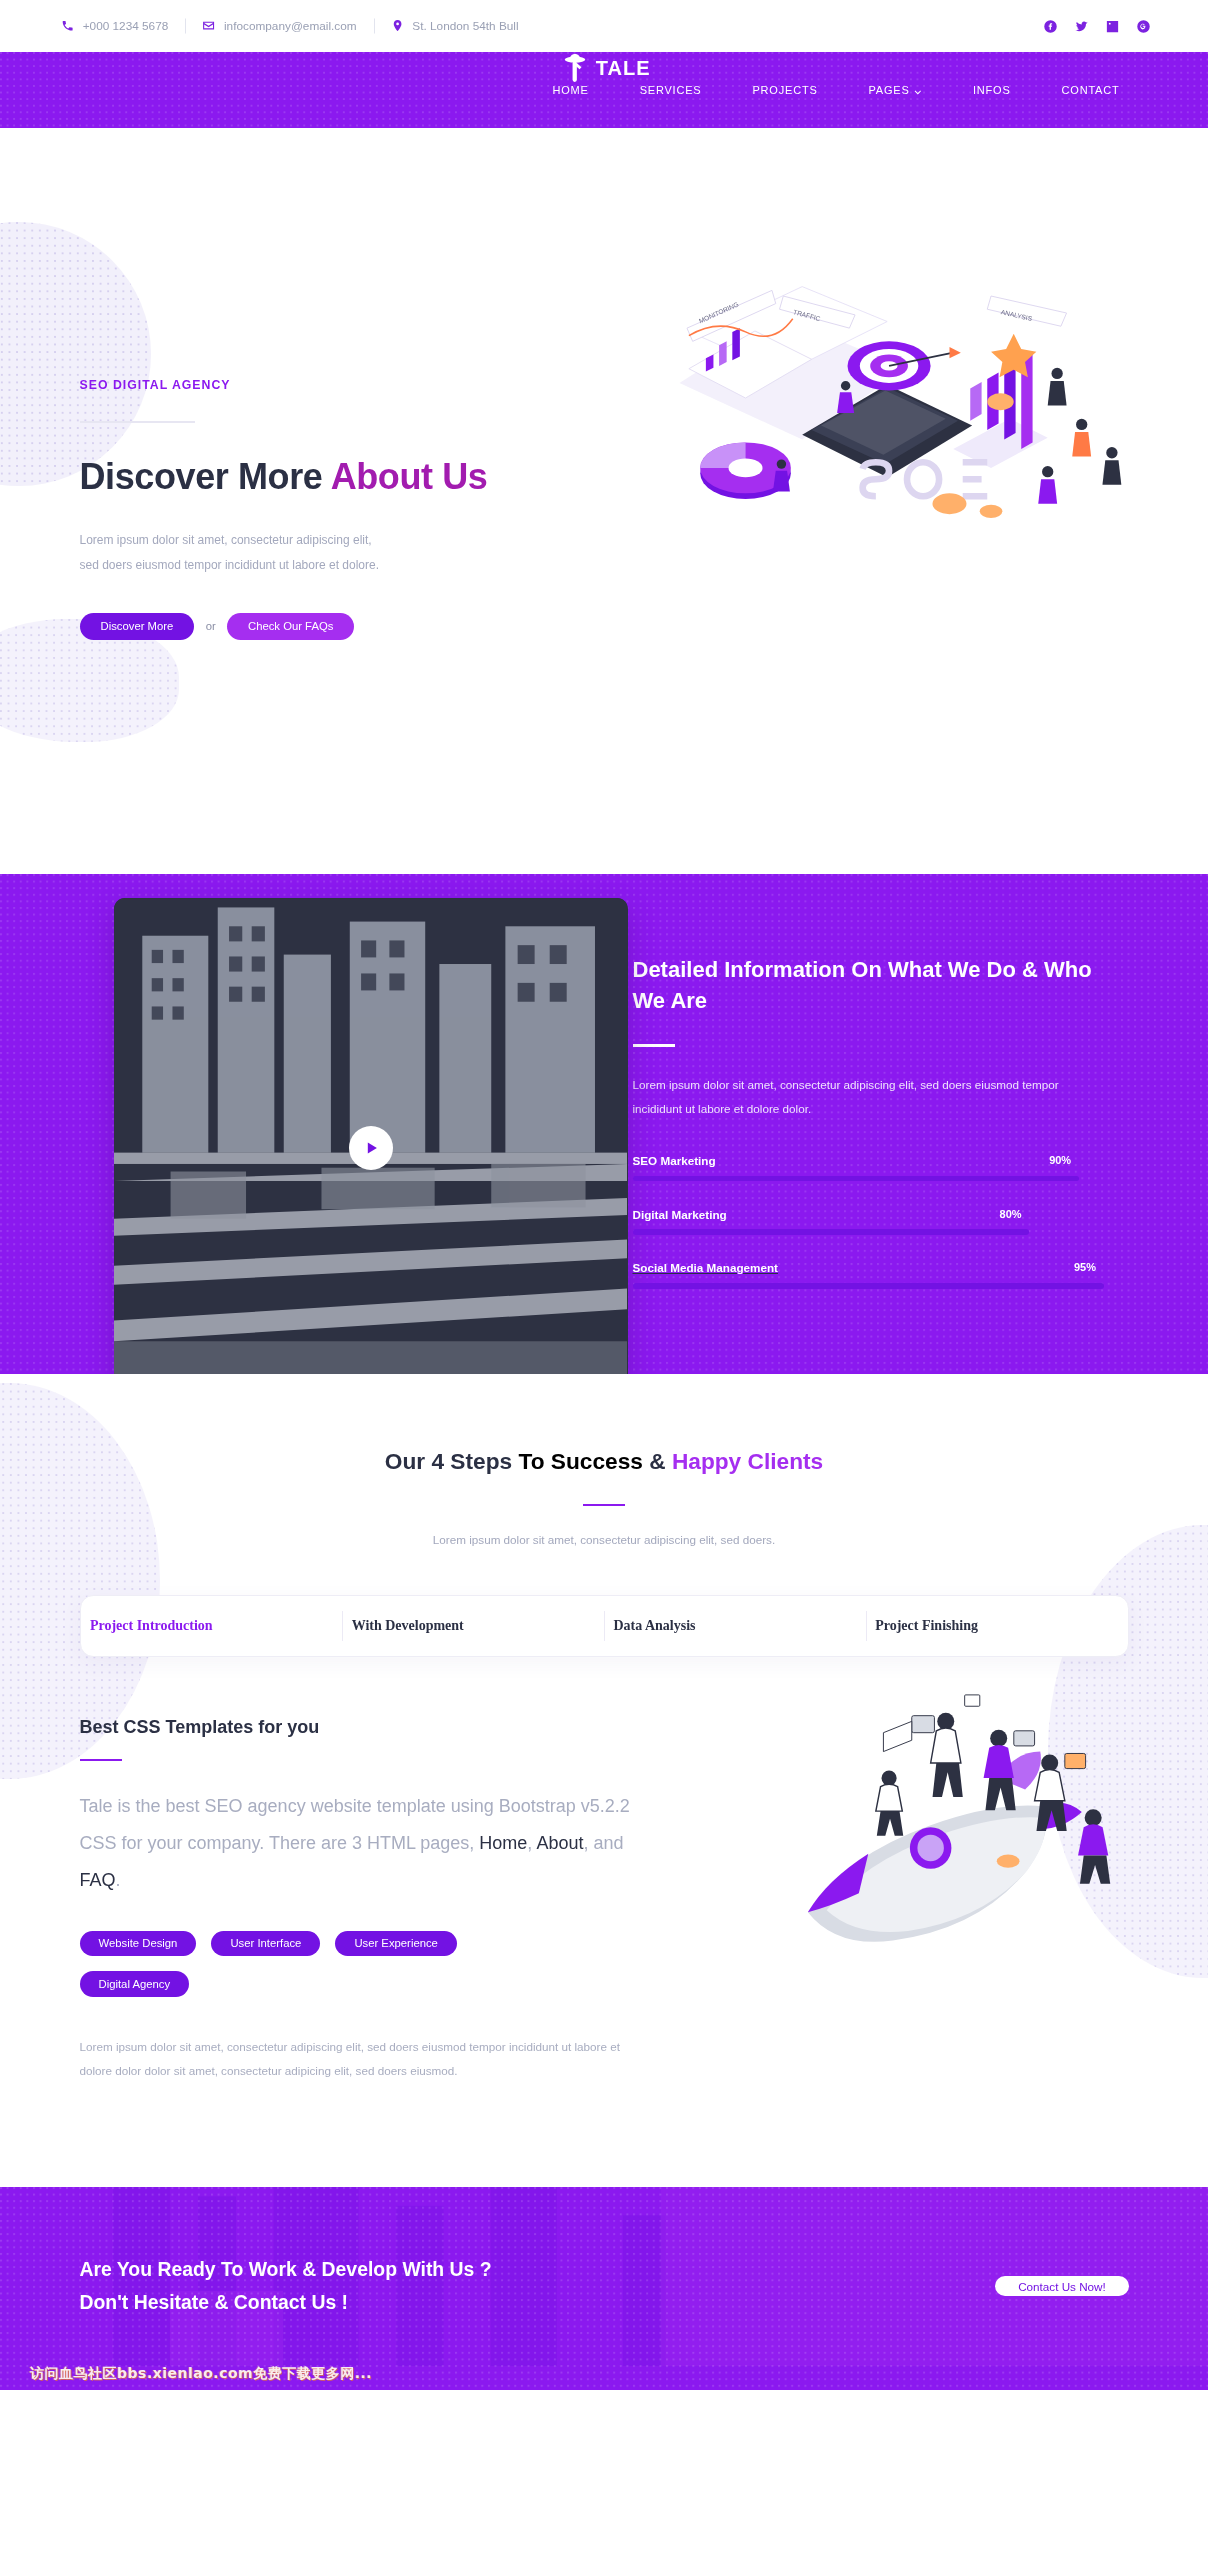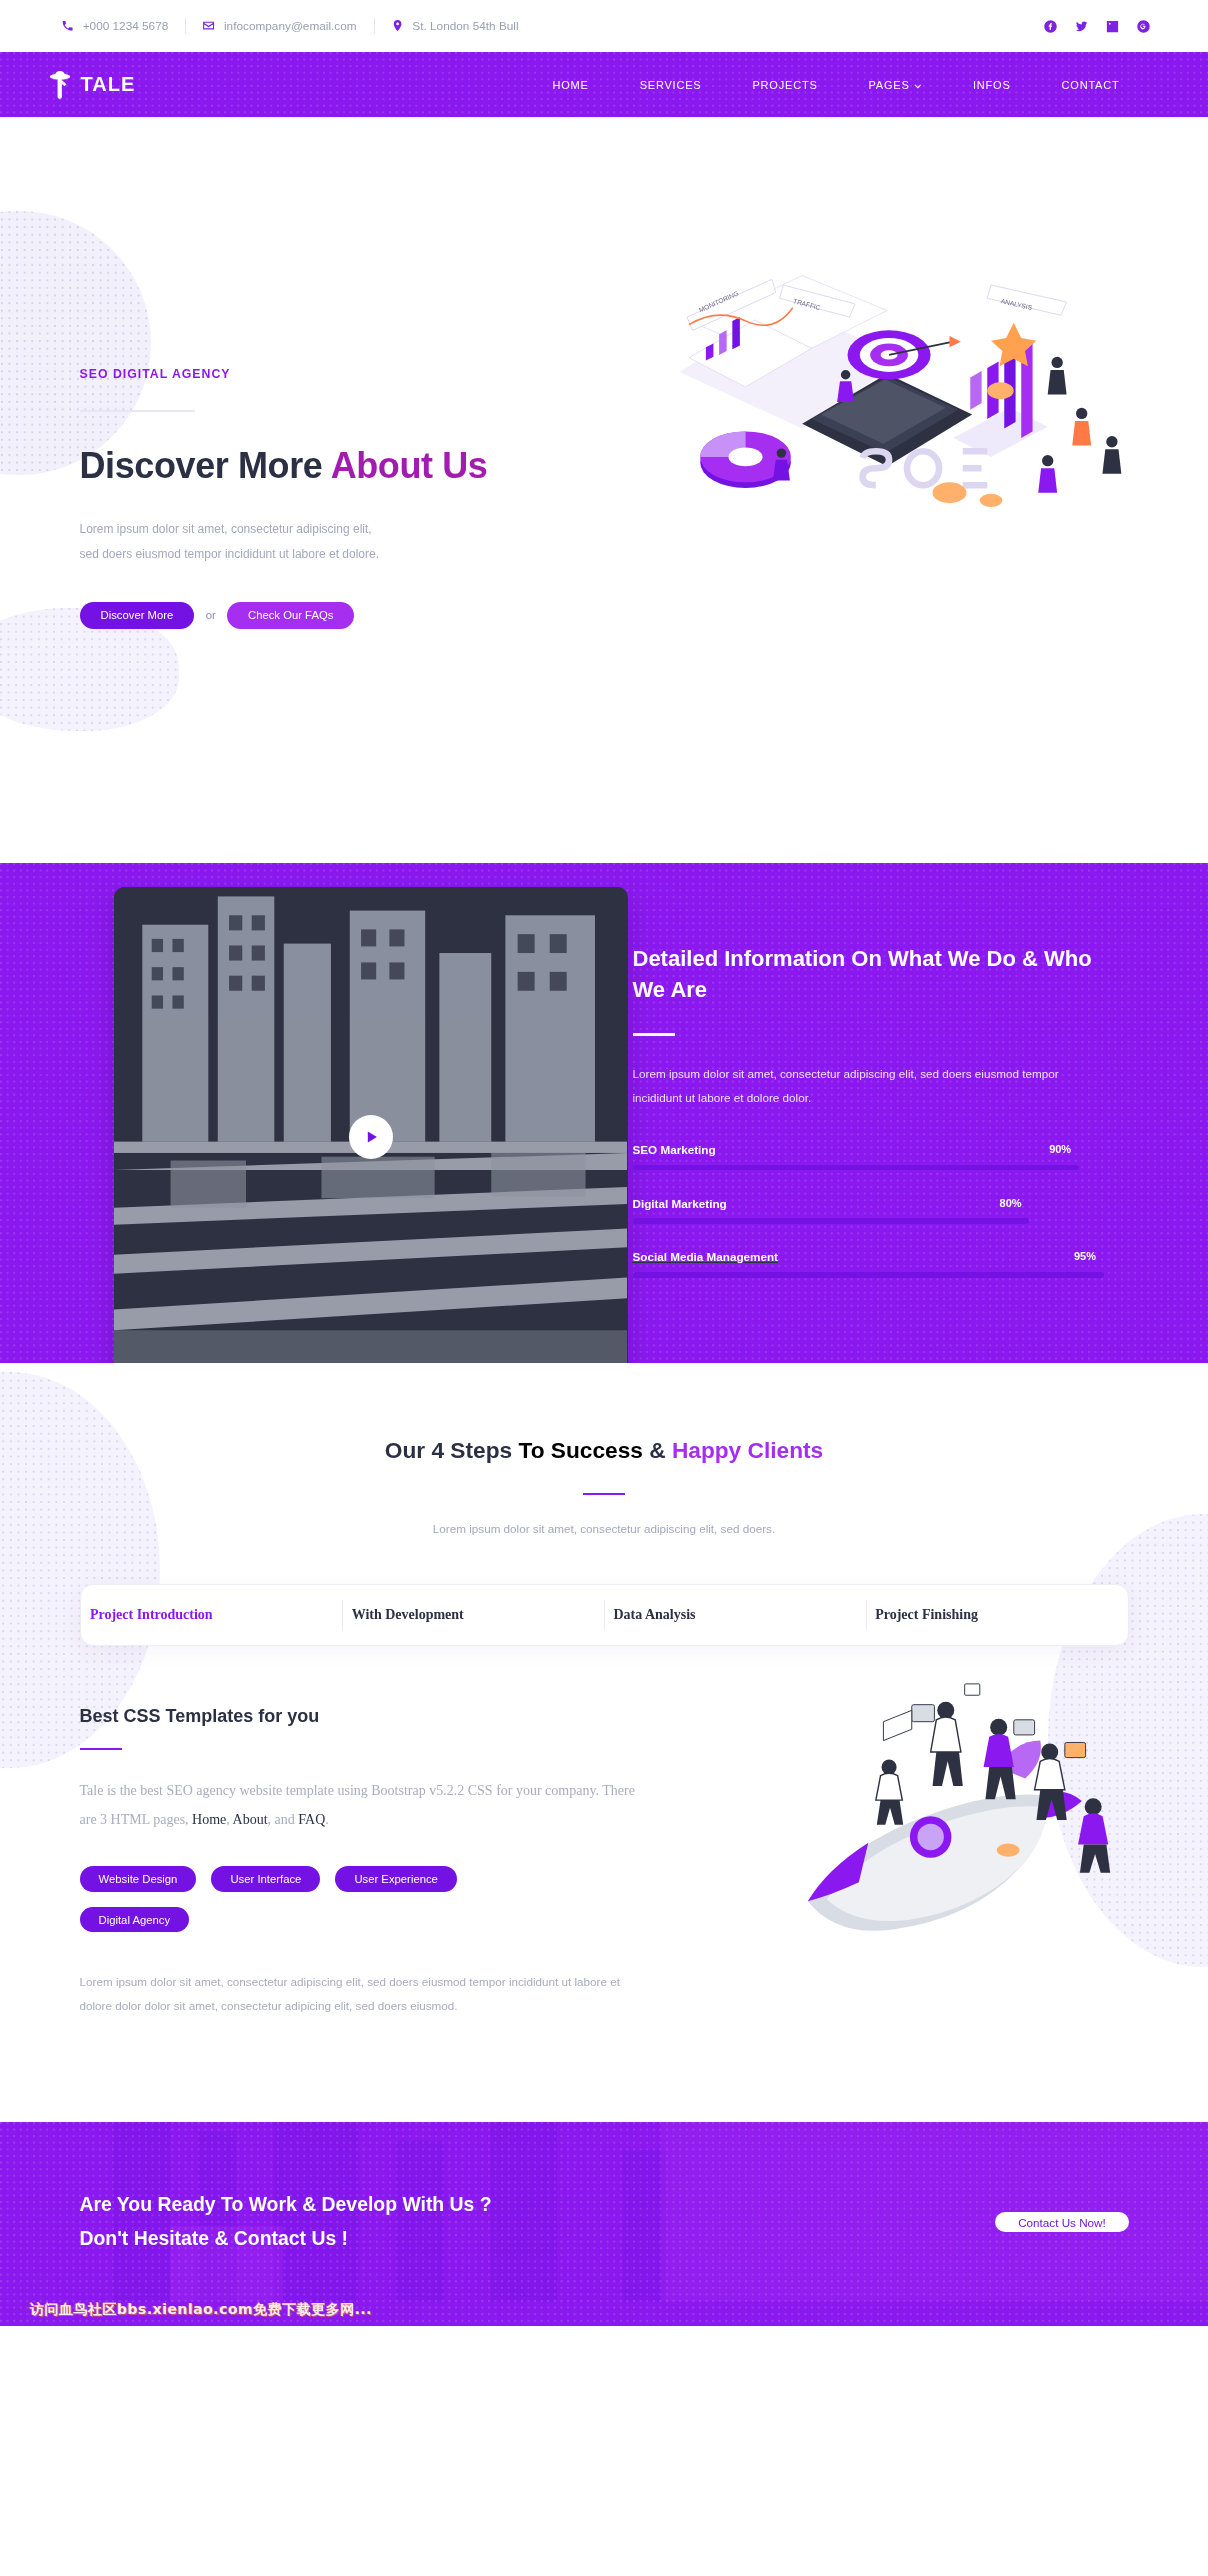--- a/index.html
+++ b/index.html
@@ -42,30 +42,31 @@
     background:#e2e4ee;
   }
   .tb-icon { color:#7c1fe0; display:inline-flex; width:13.2px; height:13.2px; }
   .tb-icon svg { width:13.2px; height:13.2px; fill:#7c22e0; }
   .topbar-right { margin-left:auto; display:flex; align-items:center; gap:16px; padding-right:15px; }
   .social { width:15px; height:15px; display:inline-flex; }
   .social svg { width:15px; height:15px; fill:#7c22e0; }
 
   
   .navbar {
-    height:65px;
+    height:76px;
     background:#8b19ef;
     background-image:
       radial-gradient(circle at 0.9px 0.9px, rgba(255,255,255,.14) 0.9px, transparent 1.5px);
     background-size:6.6px 6.6px;
     display:flex;
     align-items:center;
     padding:0 42px;
     position:relative;
     z-index:4;
+    flex-direction:column;
   }
   .brand { display:flex; align-items:center; gap:6.6px; padding-left:3.8px; }
   .brand-mark { width:28px; height:32px; position:relative; }
   .brand-mark svg { width:28px; height:32px; fill:#ffffff; }
   .brand-text {
     color:#ffffff;
     font-size:20px;
     font-weight:bold;
     letter-spacing:1.1px;
   }
@@ -314,24 +315,23 @@
     background:#eceaf5;
   }
   .tab.active { color:#8b19ef; }
 
   .panel { display:flex; padding:60px 0 0 0; position:relative; }
   .panel-left { width:585px; padding-right:19px; }
   .panel-title { font-size:18px; font-weight:bold; color:#2b3044; }
   .panel-rule { width:42px; height:2.8px; background:#8b19ef; margin:21px 0 26.4px 0; }
   .panel-text {
     color:#a8adc0;
-    font-size:14px;
+    font-size:18px;
     line-height:2.05;
     max-width:566px;
-    font-family:Liberation Serif, serif;
   }
   .panel-text a { color:#2b3044; text-decoration:none; }
   .pills { display:flex; flex-wrap:wrap; gap:15px; margin:32px 0 0 0; max-width:481px; }
   .pill {
     background:#7312e3;
     color:#ffffff;
     border-radius:17px;
     font-size:11.3px;
     padding:0 19px;
     height:25.5px;

